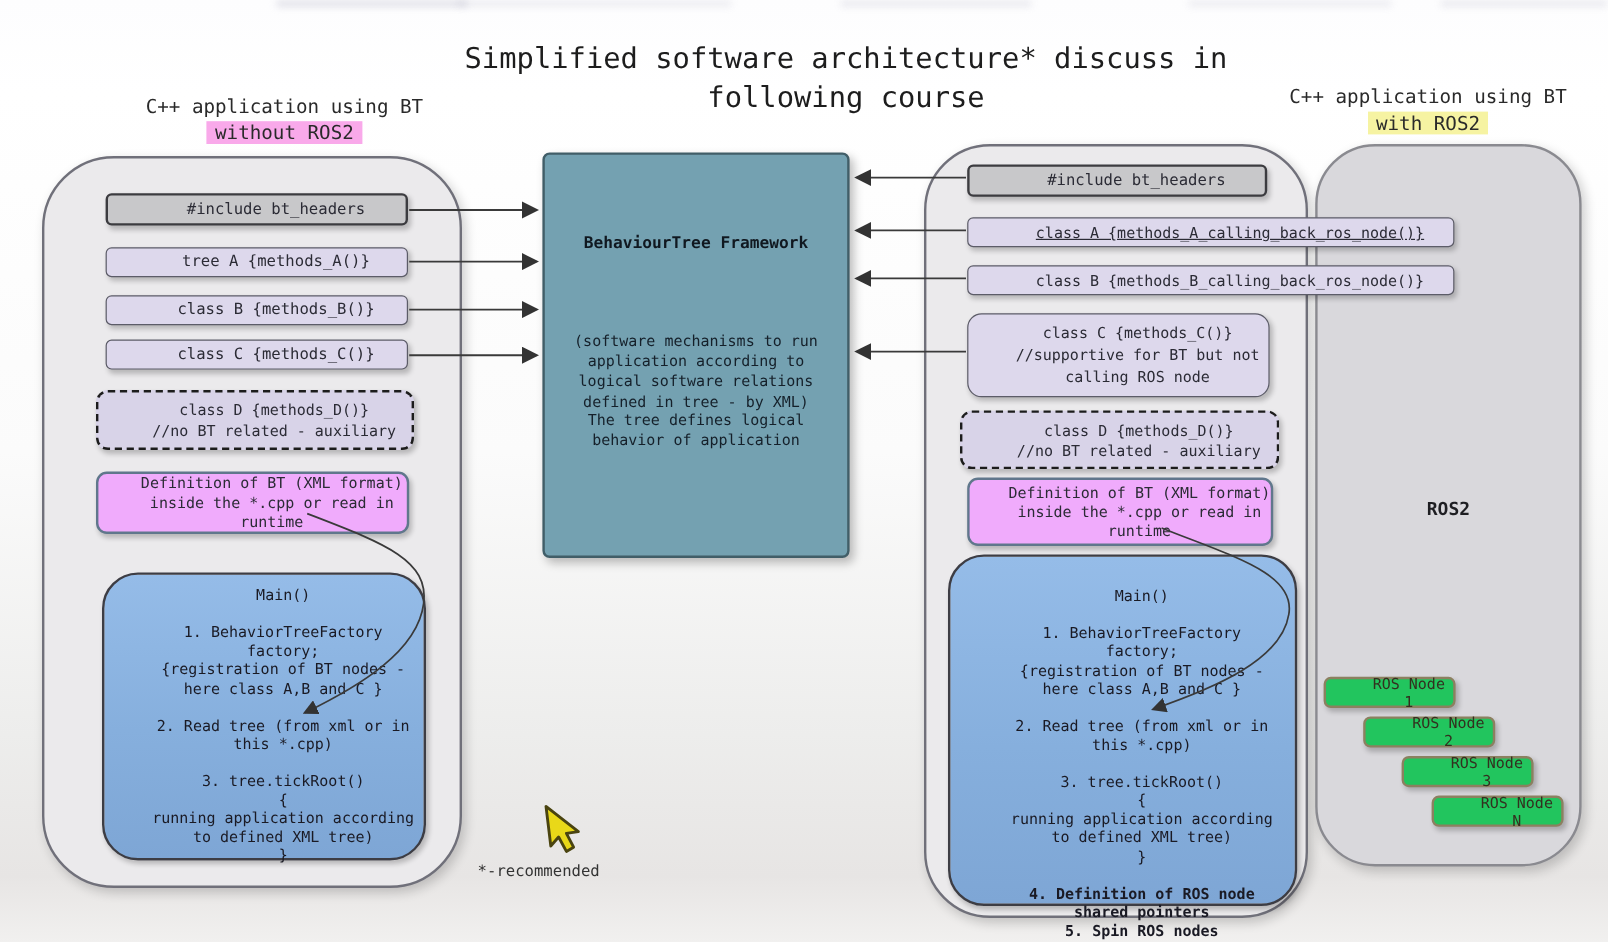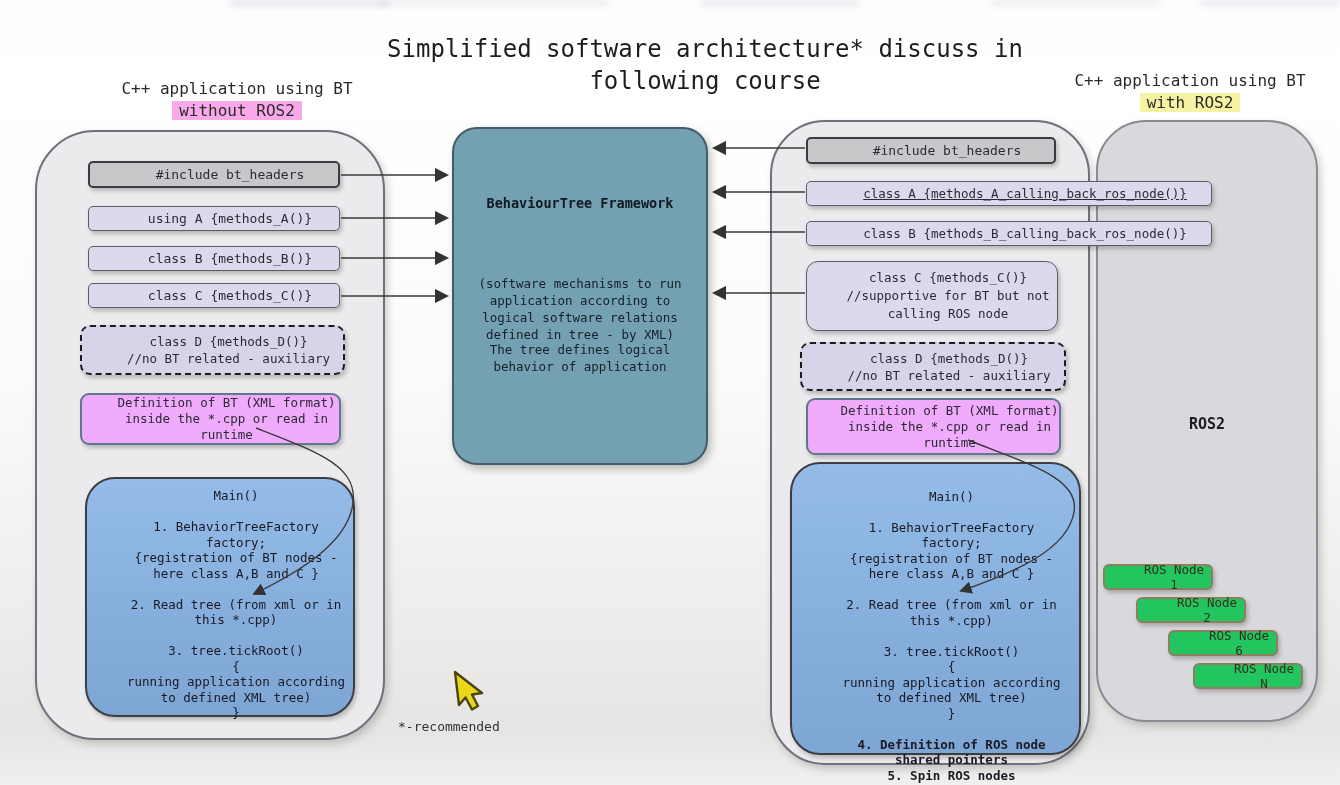--- a/index.html
+++ b/index.html
@@ -43,21 +43,21 @@
     border:2px solid #3d3d44; border-radius:30px;
     font-size:12.5px; line-height:15.5px; color:#1a1a24;
     align-items:flex-start; padding-top:9px;
   }
   .node-main .inner { width:100%; white-space:pre-line; text-align:center; }
   .node-main .inner-bold { font-weight:bold; }
   .node-cream { background:#22c55e; border:2px solid #8c8060; border-radius:6px; font-size:12.5px; color:#33301f; }
 
   .center-box {
     position:absolute; left:452px; top:127px; width:256px; height:338px;
-    background:#74a1b1; border:2.5px solid #415e68; border-radius:25px;
+    background:#74a1b1; border:2.5px solid #415e68; border-radius:6px;
     box-shadow:3px 4px 8px rgba(0,0,0,.25);
   }
   .center-box .c-title { position:absolute; top:66px; width:100%; text-align:center; font-weight:bold; font-size:13.5px; color:#101820; }
   .center-box .c-desc  { position:absolute; top:146px; width:100%; text-align:center; font-size:12.5px; line-height:17px; color:#15202a; white-space:pre-line; }
   .center-box .c-desc2 { position:absolute; top:212px; width:100%; text-align:center; font-size:12.5px; line-height:17px; color:#15202a; white-space:pre-line; }
   .center-box .c-files {
     position:absolute; top:272px; left:35px; width:186px; height:37px;
     background:#e9e6f2; border:2px solid #3d3d44; border-radius:9px;
     display:flex; align-items:center; justify-content:center; font-size:16px; color:#1c1c28;
   }
@@ -92,21 +92,21 @@
 </div>
 
 <div class="container" style="left:35px;top:130px;width:350px;height:610px;"></div>
 
 <div class="container" style="left:770px;top:120px;width:320px;height:645px;border-radius:55px;"></div>
 
 <div class="container container-ros2" style="left:1096px;top:120px;width:222px;height:602px;"></div>
 <div class="ros2-title">ROS2</div>
 
 <div class="node node-gray" style="left:88px;top:161px;width:252px;height:27px;">#include bt_headers</div>
-<div class="node node-lav" style="left:88px;top:206px;width:252px;height:25px;">using A {methods_A()}</div>
+<div class="node node-lav" style="left:88px;top:206px;width:252px;height:25px;">tree A {methods_A()}</div>
 <div class="node node-lav" style="left:88px;top:246px;width:252px;height:25px;">class B {methods_B()}</div>
 <div class="node node-lav" style="left:88px;top:283px;width:252px;height:25px;">class C {methods_C()}</div>
 <div class="node node-dash" style="left:80px;top:325px;width:265px;height:50px;">class D  {methods_D()}
 //no BT related - auxiliary</div>
 <div class="node node-blue-light" style="left:80px;top:393px;width:261px;height:52px;">Definition of BT (XML format)
 inside the *.cpp or read in
 runtime</div>
 <div class="node node-main" style="left:85px;top:477px;width:270px;height:240px;">
   <div class="inner">Main()
 
@@ -164,21 +164,21 @@
 to defined XML tree)
 }</div>
     <div class="inner inner-bold">4. Definition of ROS node
 shared pointers
 5. Spin ROS nodes</div>
   </div>
 </div>
 
 <div class="node node-cream" style="left:1103px;top:564px;width:110px;height:26px;">ROS Node 1</div>
 <div class="node node-cream" style="left:1136px;top:597px;width:110px;height:26px;">ROS Node 2</div>
-<div class="node node-cream" style="left:1168px;top:630px;width:110px;height:26px;">ROS Node 6</div>
+<div class="node node-cream" style="left:1168px;top:630px;width:110px;height:26px;">ROS Node 3</div>
 <div class="node node-cream" style="left:1193px;top:663px;width:110px;height:26px;">ROS Node N</div>
 
 <div class="footnote">*-recommended</div>
 
 <svg class="overlay" width="1340" height="785" viewBox="0 0 1340 785">
   <defs>
     <marker id="ah" viewBox="0 0 10 10" refX="8.5" refY="5" markerWidth="9" markerHeight="9" orient="auto-start-reverse">
       <path d="M0,0 L10,5 L0,10 z" fill="#333"></path>
     </marker>
   </defs>

